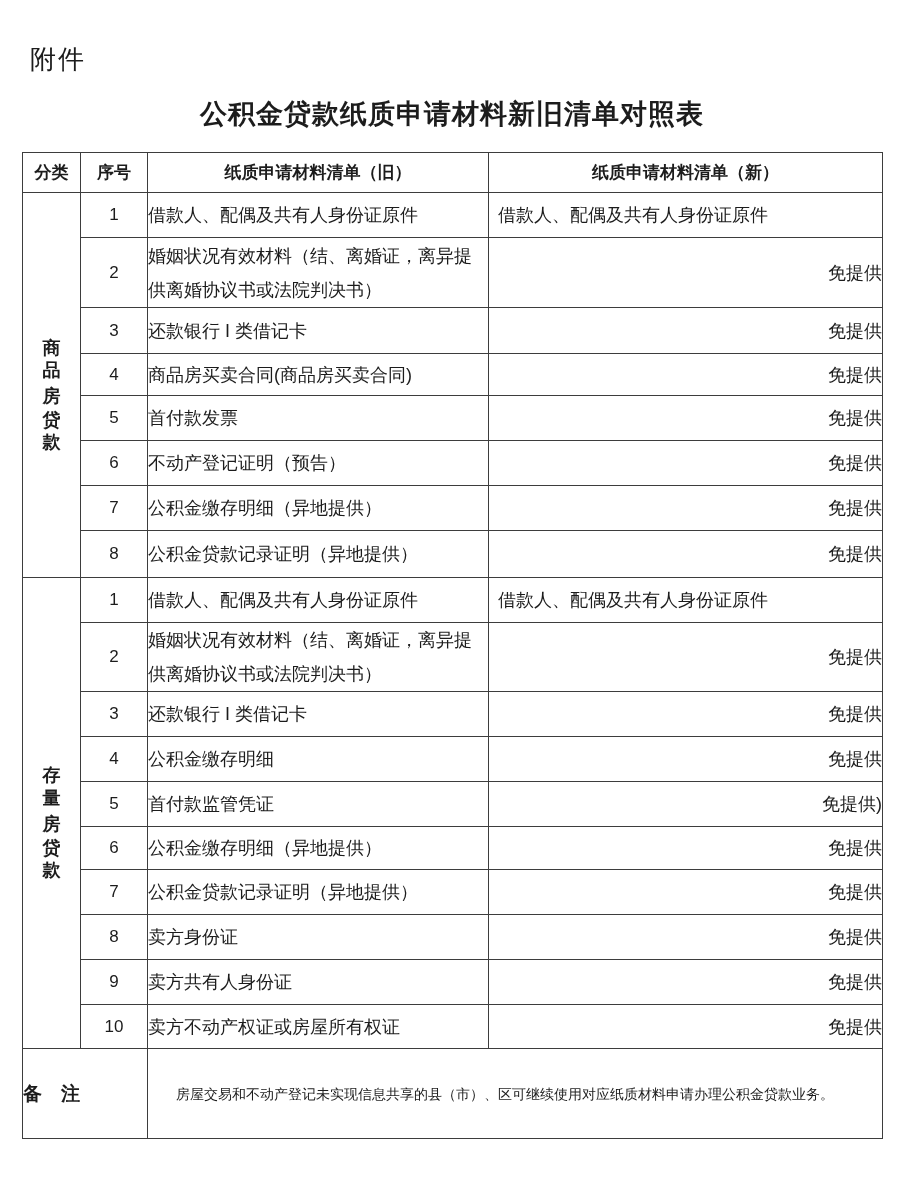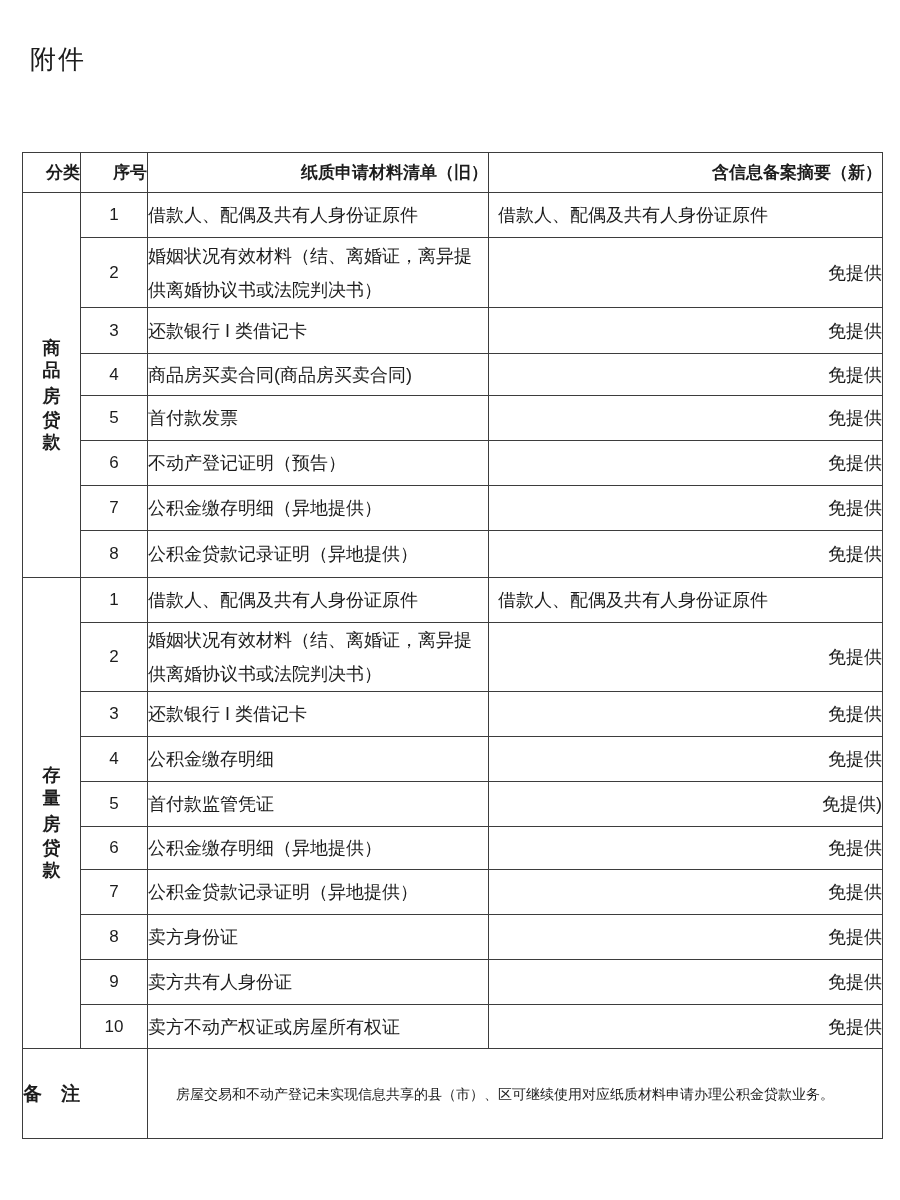--- a/index.html
+++ b/index.html
@@ -46,21 +46,21 @@
   table.compare th,
   table.compare td {
     border: 1px solid #3d3d3d;
     padding: 0;
     vertical-align: middle;
     box-sizing: border-box;
   }
   th.hd {
     font-size: 17px;
     font-weight: 700;
-    text-align: right;
+    text-align: center;
   }
   td.catcell {
     vertical-align: top;
     text-align: center;
     padding-top: 11px;
   }
   td.catcell .vtext {
     display: inline-block;
     writing-mode: vertical-rl;
     text-orientation: upright;
@@ -102,35 +102,36 @@
     vertical-align: middle;
   }
 </style>
 </head>
 <body>
 
 <div class="page">
 
   <div class="attachment">附件</div>
 
+  <div class="doc-title">公积金贷款纸质申请材料新旧清单对照表</div>
 
   <table class="compare">
     <colgroup>
       <col style="width:58px">
       <col style="width:67px">
       <col style="width:341px">
       <col style="width:394px">
     </colgroup>
 
     <tbody>
         <tr style="height:40px">
       <th class="hd">分类</th>
       <th class="hd">序号</th>
       <th class="hd">纸质申请材料清单（旧）</th>
-      <th class="hd">含信息备案摘要（新）</th>
+      <th class="hd">纸质申请材料清单（新）</th>
     </tr>
 
     <tr style="height:45px">
       <td class="catcell" rowspan="8">
         <span class="vtext">商品房贷款</span>
       </td>
       <td class="numcell">1</td>
       <td class="oldcell">借款人、配偶及共有人身份证原件</td>
       <td class="newcell leftalign">借款人、配偶及共有人身份证原件</td>
     </tr>

